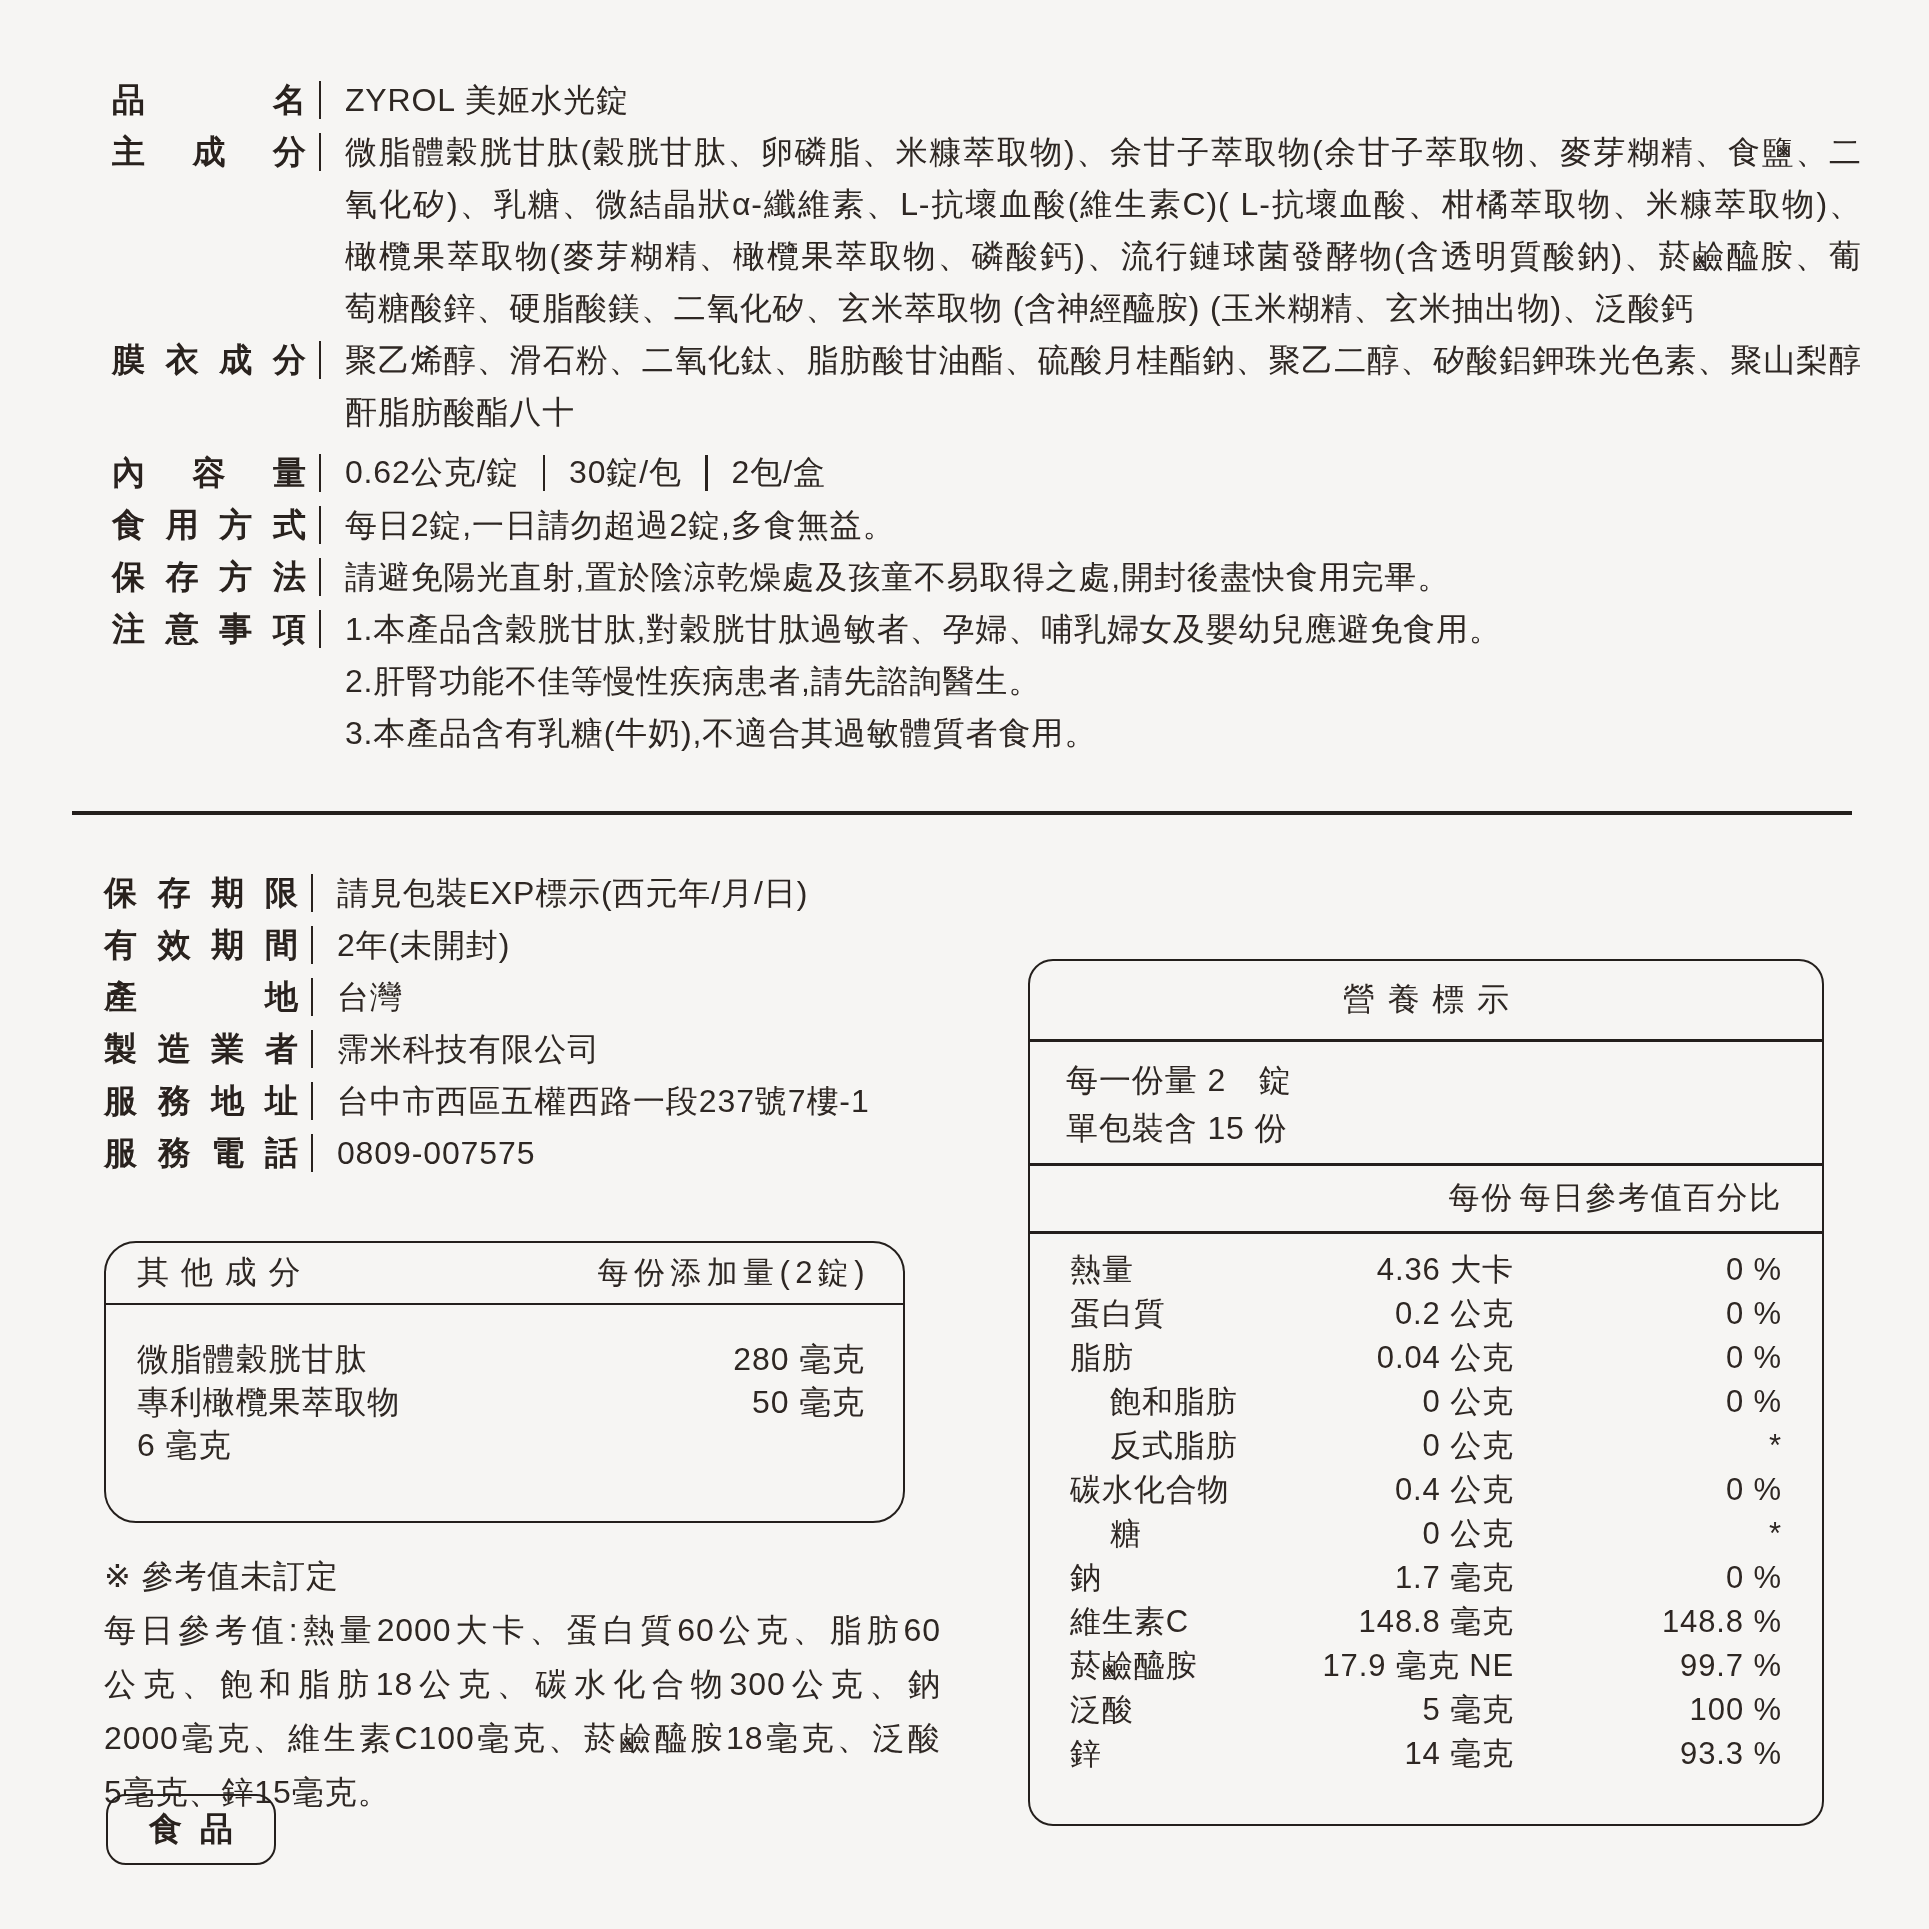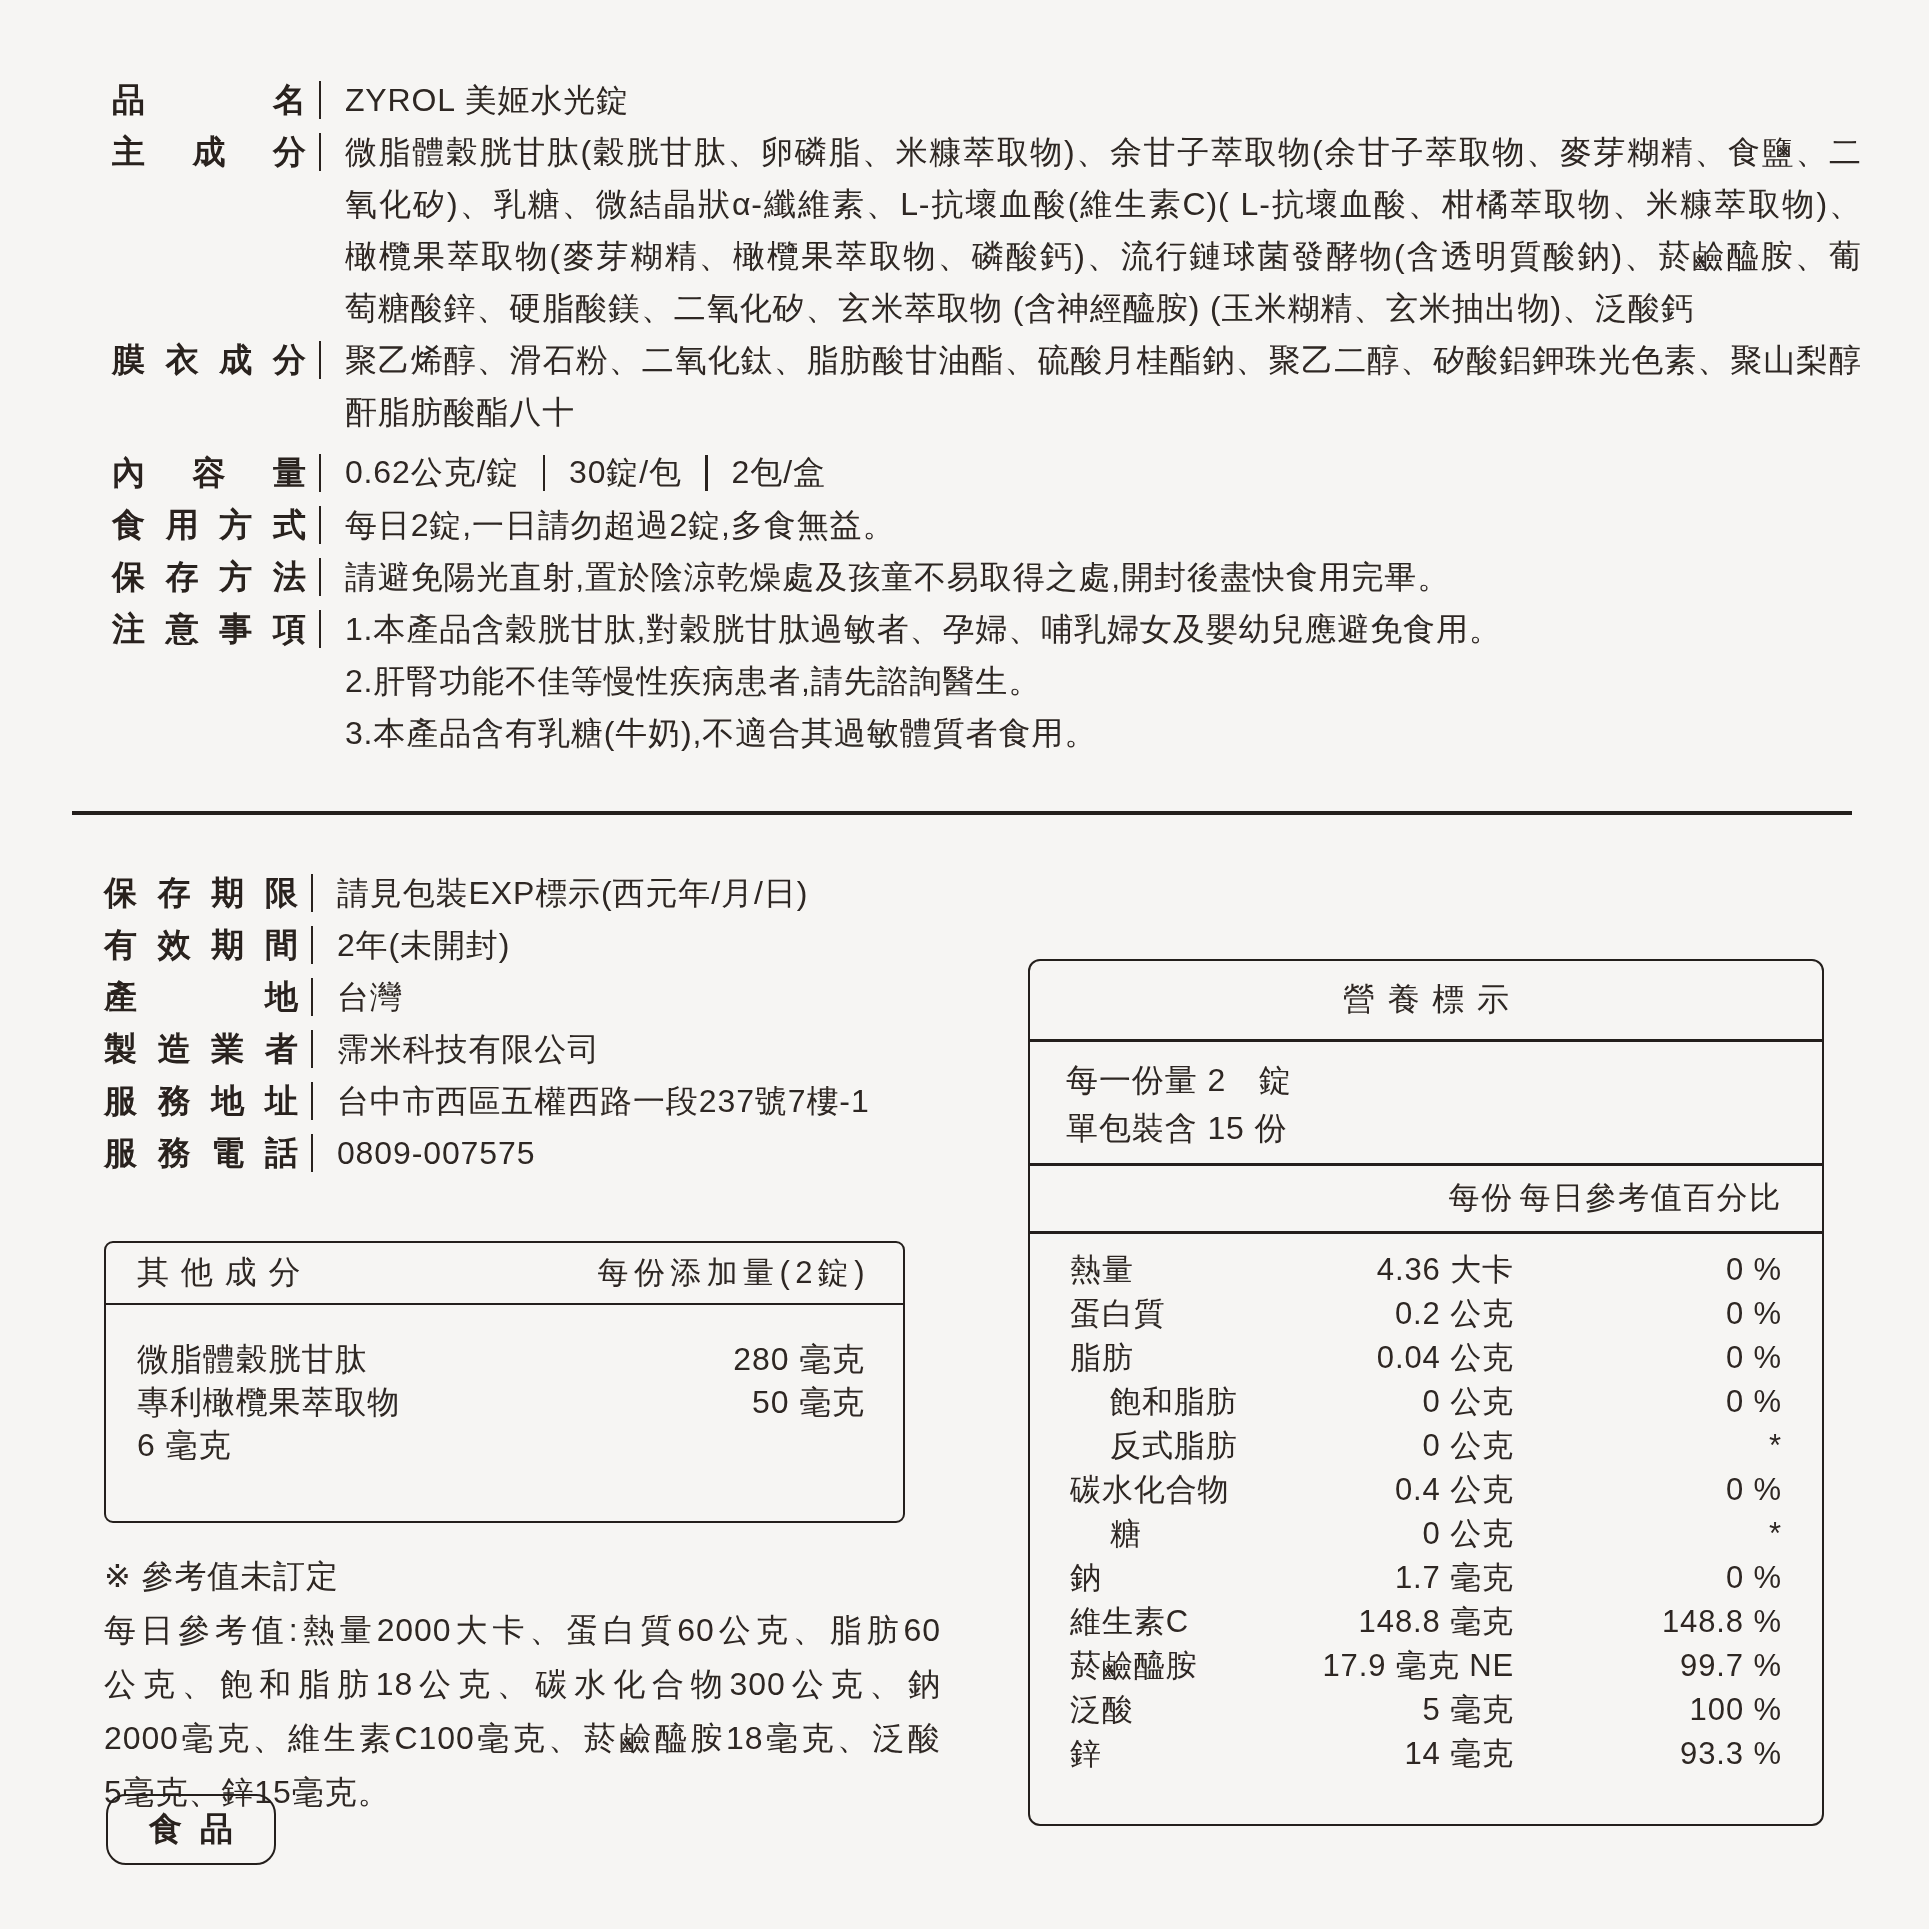--- a/index.html
+++ b/index.html
@@ -32,21 +32,21 @@
   .parts .ptxt{font-size:32px;letter-spacing:0.9px;}
   .vbar{width:2.7px;height:36px;background:#29221e;margin:0 23.5px;}
 
   .hr{position:absolute;left:72px;top:811px;width:1780px;height:3.6px;background:#241f1c;}
 
   .details-block{position:absolute;left:104px;top:867px;width:914px;}
 
   
   .other-box{
     position:absolute;left:104px;top:1241px;width:801px;height:282px;
-    border:2.7px solid #241f1c;border-radius:9px;box-sizing:border-box;
+    border:2.7px solid #241f1c;border-radius:32px;box-sizing:border-box;
     background:transparent;
   }
   .ob-head{
     height:60px;display:flex;justify-content:space-between;align-items:center;
     padding:0 33px 0 31px;border-bottom:2.7px solid #241f1c;
   }
   .ob-title{font-size:32px;letter-spacing:11.8px;}
   .ob-amt{font-size:31px;letter-spacing:5.4px;}
   .ob-body{padding:33px 38px 0 31px;}
   .ob-row{display:flex;justify-content:space-between;align-items:baseline;font-size:32px;line-height:43px;letter-spacing:0.9px;}
@@ -60,21 +60,21 @@
   .food-box{
     position:absolute;left:106px;top:1794px;width:170px;height:71px;
     border:2.7px solid #241f1c;border-radius:20px;box-sizing:border-box;
     display:flex;align-items:center;justify-content:center;
   }
   .food-box span{font-size:33px;font-weight:700;letter-spacing:18px;margin-right:-18px;color:#29221e;}
 
   
   .nut-box{
     position:absolute;left:1028px;top:959px;width:796px;height:867px;
-    border:2.7px solid #241f1c;border-radius:12px;box-sizing:border-box;overflow:hidden;
+    border:2.7px solid #241f1c;border-radius:25px;box-sizing:border-box;overflow:hidden;
   }
   .nut-title{height:78px;display:flex;align-items:center;justify-content:center;
     font-size:32px;letter-spacing:12.7px;text-indent:12.7px;}
   .nut-line{height:2.7px;background:#241f1c;}
   .nut-serving{padding:14.5px 36px 11px 36px;font-size:32px;line-height:48px;letter-spacing:0.9px;}
   .nut-grid{display:grid;grid-template-columns:1fr 217px 268px;padding:0 40px;}
   .nut-cols{height:65px;align-items:center;font-size:31px;letter-spacing:1.8px;padding-left:8px;}
   .amt{text-align:right;white-space:nowrap;}
   .dv{text-align:right;white-space:nowrap;}
   .nut-rows{padding-top:14.5px;}

